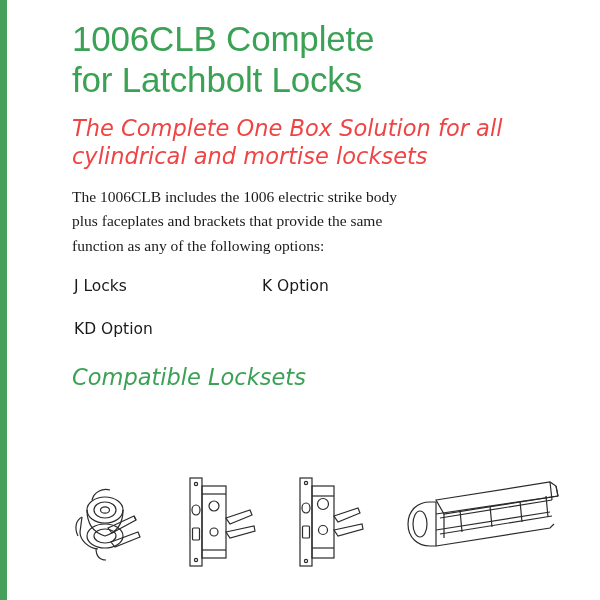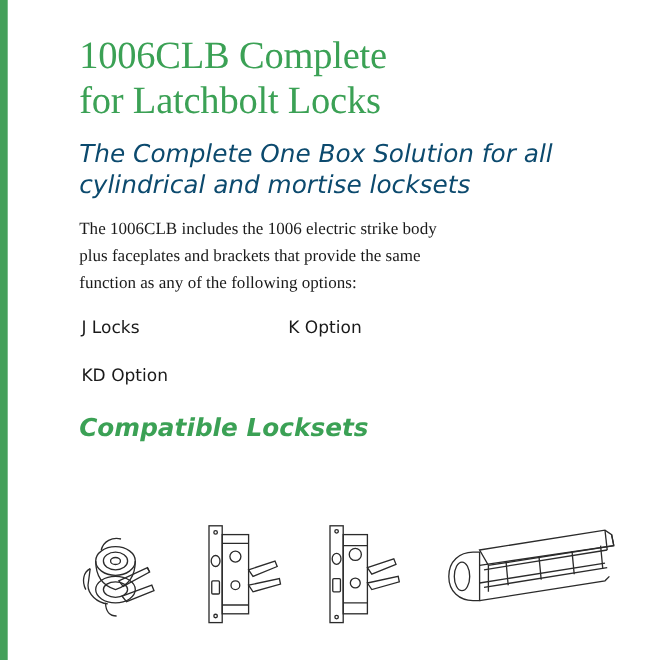--- a/index.html
+++ b/index.html
@@ -30,30 +30,30 @@
     background: #44a05a;
   }
   .content {
     position: absolute;
     left: 72px;
     top: 18px;
     width: 505px;
   }
   .title {
     color: #3ba155;
-    font-family: Liberation Serif, serif;
+    font-family: Liberation Sans, sans-serif;
     font-size: 35px;
     font-weight: 400;
     line-height: 1.18;
     letter-spacing: -0.2px;
-    margin: 12px 0 4px 0;
+    margin: 0 0 4px 0;
     white-space: pre-line;
   }
   .subtitle {
-    color: #0c4a6e;
+    color: #ef4444;
     font-family: "DejaVu Sans", sans-serif;
     font-style: italic;
     font-size: 22.5px;
     font-weight: 400;
     line-height: 1.27;
     margin: 13px 0 0 0;
     white-space: pre-line;
   }
   .body-text {
     color: #1a1a1a;
@@ -75,21 +75,21 @@
     color: #1a1a1a;
     font-family: "DejaVu Sans", sans-serif;
     font-size: 15.5px;
     line-height: 1.1;
   }
   .section-heading {
     color: #3ba155;
     font-family: "DejaVu Sans", sans-serif;
     font-style: italic;
     font-size: 22.5px;
-    font-weight: 700;
+    font-weight: 400;
     margin: 26px 0 0 0;
   }
   .figures {
     position: absolute;
     left: 60px;
     top: 470px;
     width: 520px;
     height: 110px;
   }
   .figure {

